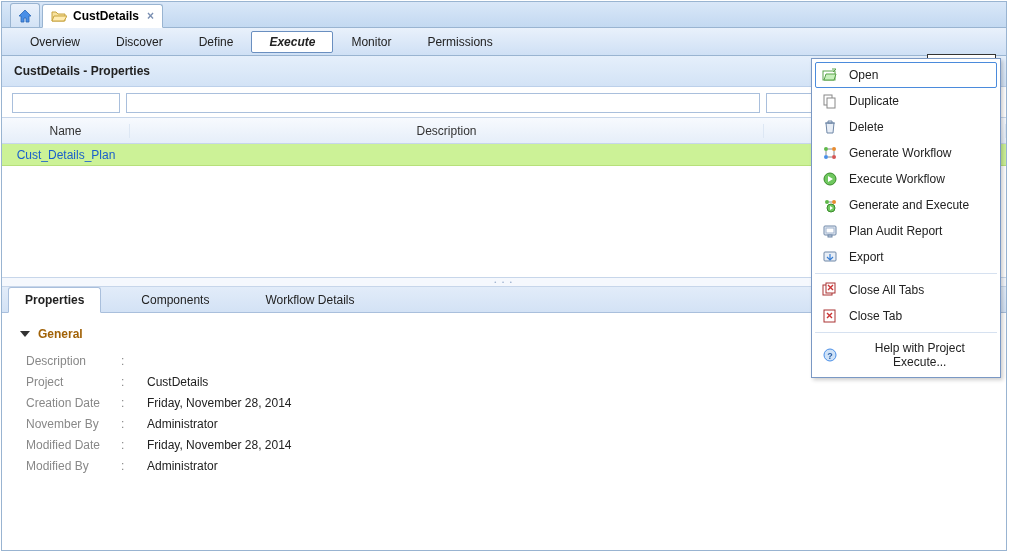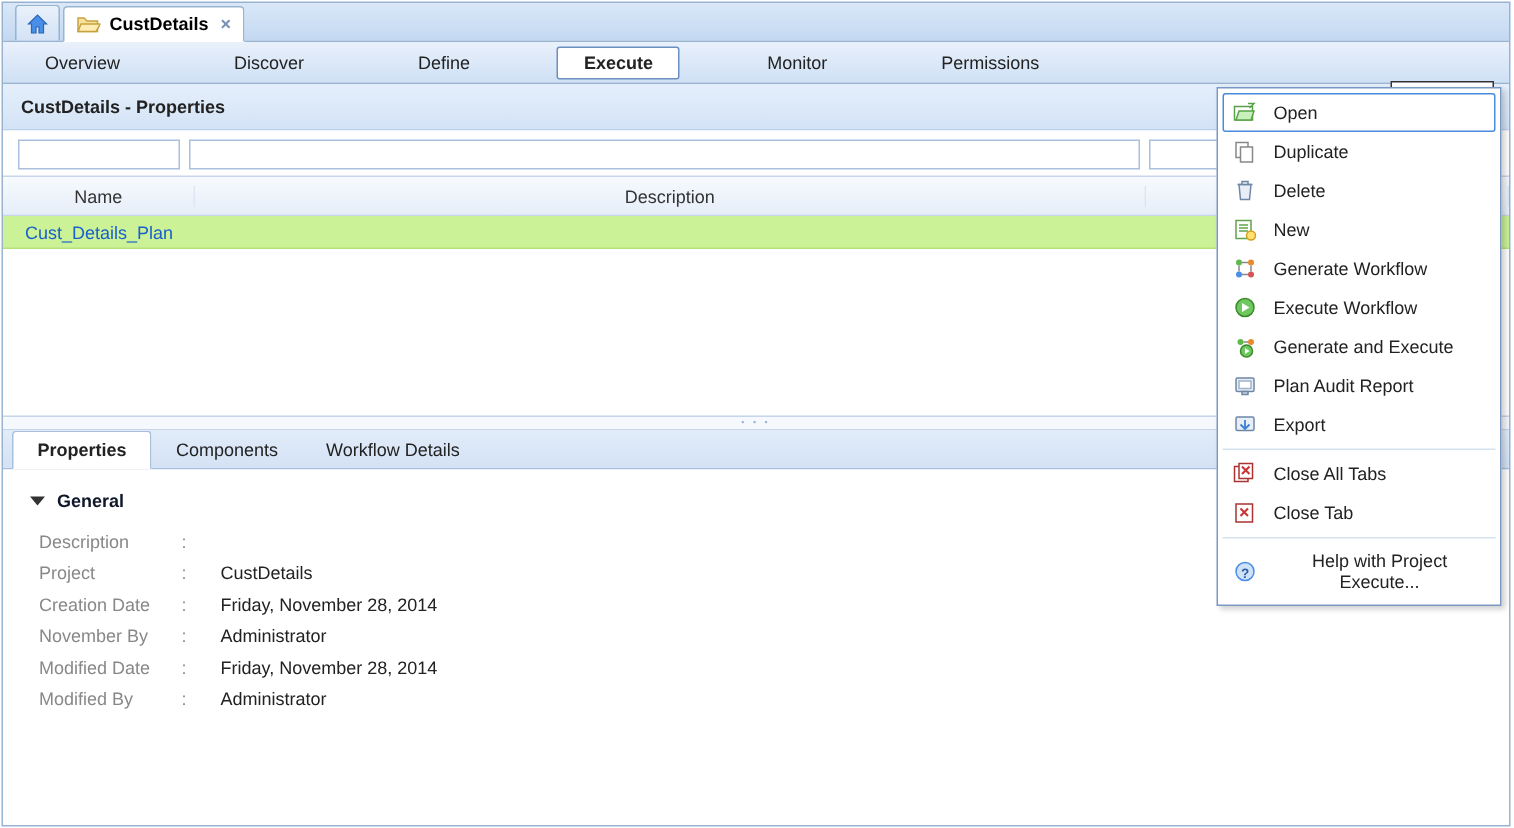--- a/index.html
+++ b/index.html
@@ -64,33 +64,33 @@
   }
   
   .nav-bar {
     height: 28px;
     background: linear-gradient(#e9f1fb, #cfe0f5);
     border-bottom: 1px solid #99b4d1;
     display: flex;
     align-items: center;
     padding: 0 10px;
     position: relative;
-    gap: 40px;
   }
   .nav-item {
     padding: 4px 18px;
     color: #222;
     cursor: pointer;
     border-radius: 2px;
   }
   .nav-item.active {
     background: #fff;
     border: 1px solid #6a8fc0;
     font-weight: bold;
     padding: 3px 17px;
+    font-style: italic;
   }
   .actions-btn {
     margin-left: auto;
     background: #fff;
     border: 1px solid #333;
     padding: 2px 6px;
     font-size: 12px;
     cursor: pointer;
     display: flex;
     align-items: center;
@@ -166,20 +166,21 @@
     letter-spacing: 2px;
   }
   
   .detail-tabs {
     height: 26px;
     background: linear-gradient(#e2ecf9, #d3e2f5);
     border-bottom: 1px solid #a9bfdc;
     display: flex;
     align-items: flex-end;
     padding-left: 6px;
+    gap: 24px;
   }
   .dtab {
     padding: 5px 16px;
     color: #222;
     cursor: pointer;
   }
   .dtab.active {
     background: #fff;
     border: 1px solid #a9bfdc;
     border-bottom: 1px solid #fff;
@@ -192,21 +193,21 @@
   .detail-content {
     flex: 1;
     background: #fff;
     padding: 14px 18px;
     overflow: auto;
   }
   .section-header {
     display: flex;
     align-items: center;
     font-weight: bold;
-    color: #0f172a;
+    color: #a16207;
     margin-bottom: 10px;
   }
   .section-header .collapse-icon {
     width: 0; height: 0;
     border-left: 5px solid transparent;
     border-right: 5px solid transparent;
     border-top: 6px solid #333;
     margin-right: 8px;
   }
   .prop-table {
@@ -395,30 +396,20 @@
         <svg width="16" height="16" viewBox="0 0 16 16">
           <path d="M4 4 L12 4 L11 14 L5 14 Z" fill="#e8eef6" stroke="#6f87a7"></path>
           <path d="M3 4 L13 4 M6 2 L10 2 L10 4 L6 4 Z" stroke="#6f87a7" fill="#e8eef6"></path>
         </svg>
       </span>
       <span>Delete</span>
     </div>
     <div class="menu-item">
       <span class="mi-icon">
         <svg width="16" height="16" viewBox="0 0 16 16">
-          <rect x="2" y="2" width="10" height="12" fill="#fff" stroke="#5fa34f"></rect>
-          <path d="M4 5 H10 M4 7 H10 M4 9 H10" stroke="#5fa34f"></path>
-          <circle cx="12" cy="12" r="3" fill="#ffe070" stroke="#d4a020"></circle>
-        </svg>
-      </span>
-      <span>New</span>
-    </div>
-    <div class="menu-item">
-      <span class="mi-icon">
-        <svg width="16" height="16" viewBox="0 0 16 16">
           <circle cx="4" cy="4" r="2" fill="#5fb84a"></circle>
           <circle cx="12" cy="4" r="2" fill="#e78b2f"></circle>
           <circle cx="4" cy="12" r="2" fill="#4a8fe7"></circle>
           <circle cx="12" cy="12" r="2" fill="#d45555"></circle>
           <path d="M6 4 H10 M4 6 V10 M12 6 V10 M6 12 H10" stroke="#888"></path>
         </svg>
       </span>
       <span>Generate Workflow</span>
     </div>
     <div class="menu-item">

